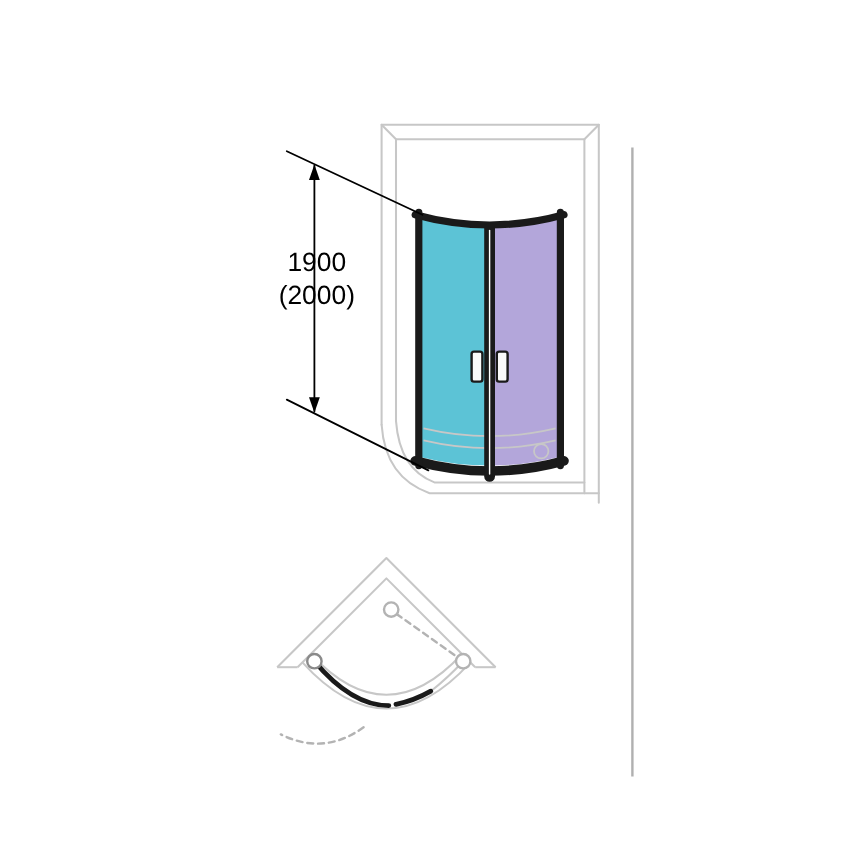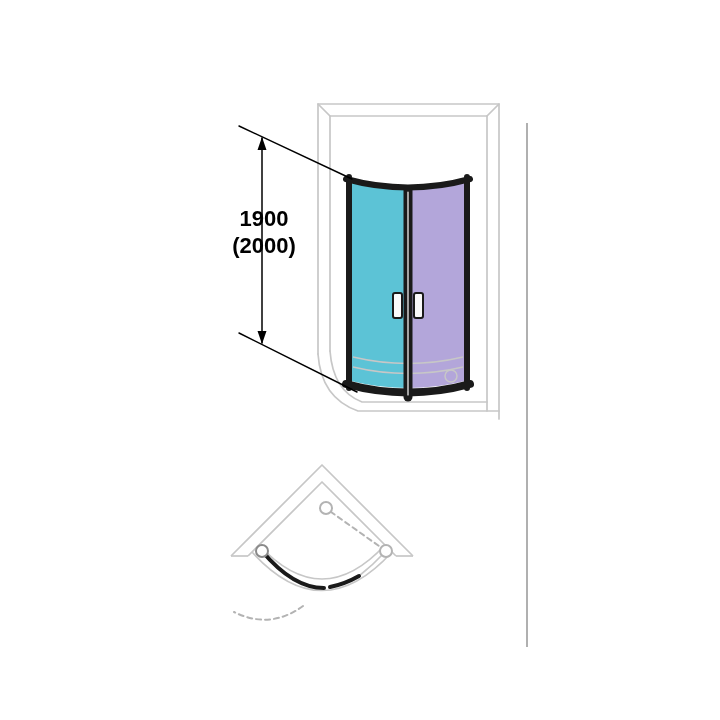--- a/index.html
+++ b/index.html
@@ -6,21 +6,20 @@
     margin: 0;
     padding: 0;
     background: #ffffff;
   }
   .canvas {
     position: relative;
     width: 594px;
     height: 720px;
     background: #ffffff;
     overflow: hidden;
-    font-weight: bold;
   }
   svg text {
     font-family: "Liberation Sans", sans-serif;
     font-size: 22px;
   }
 </style>
 </head>
 <body>
 
 <div class="canvas">

